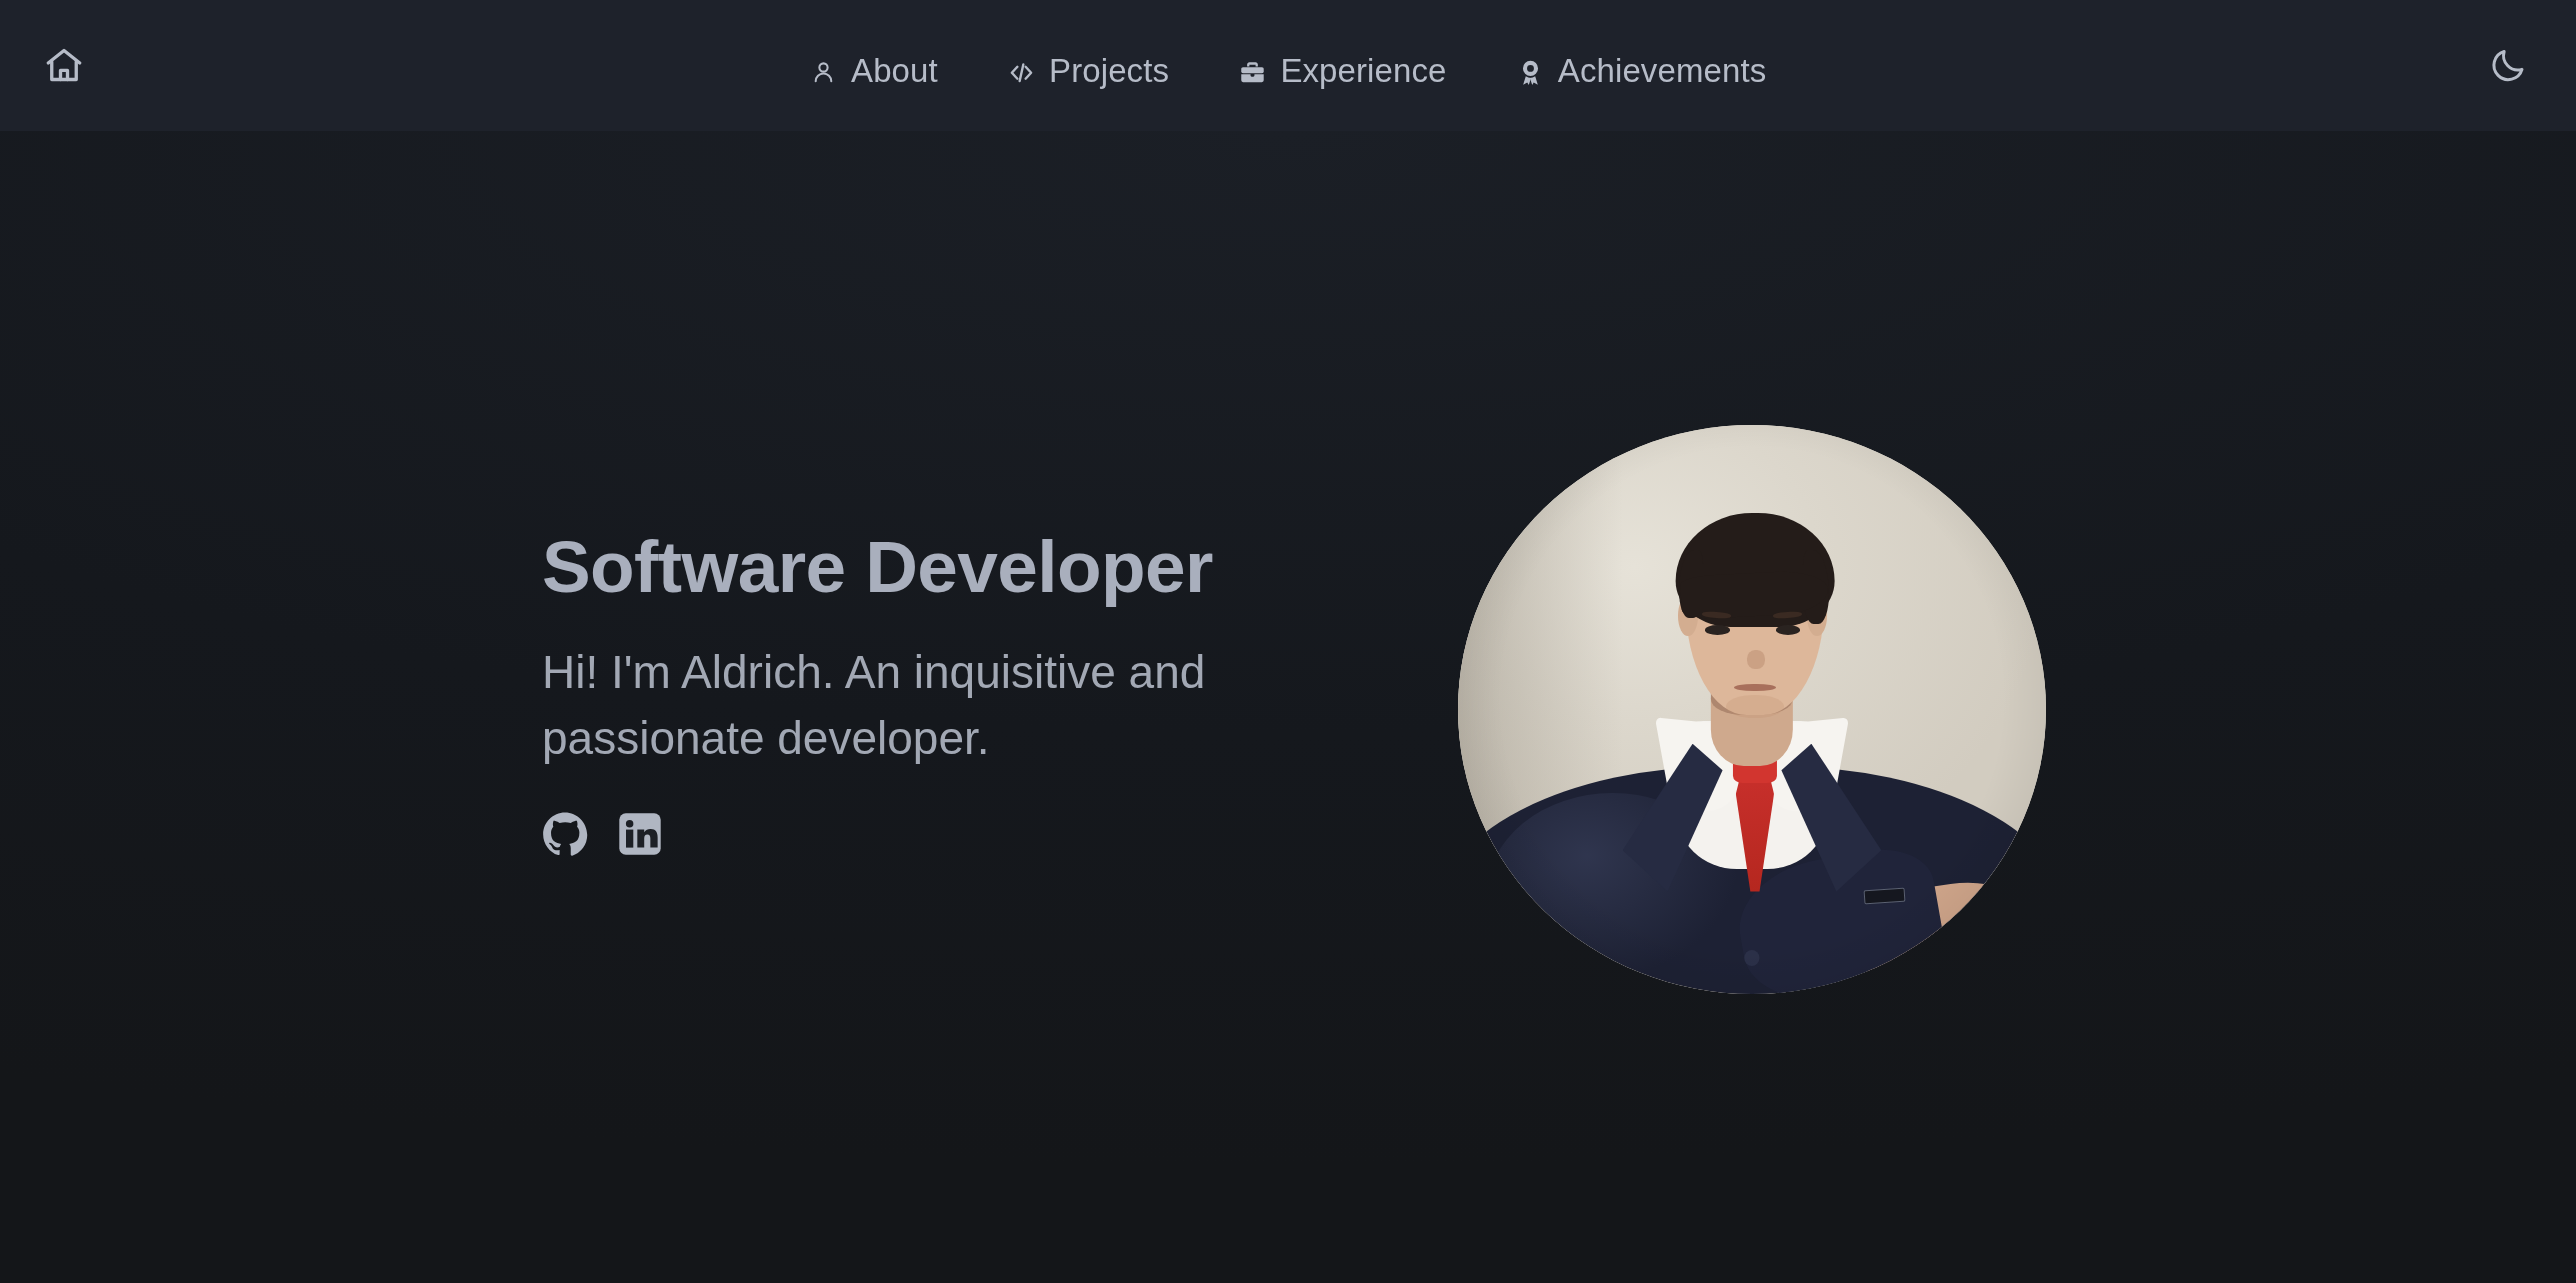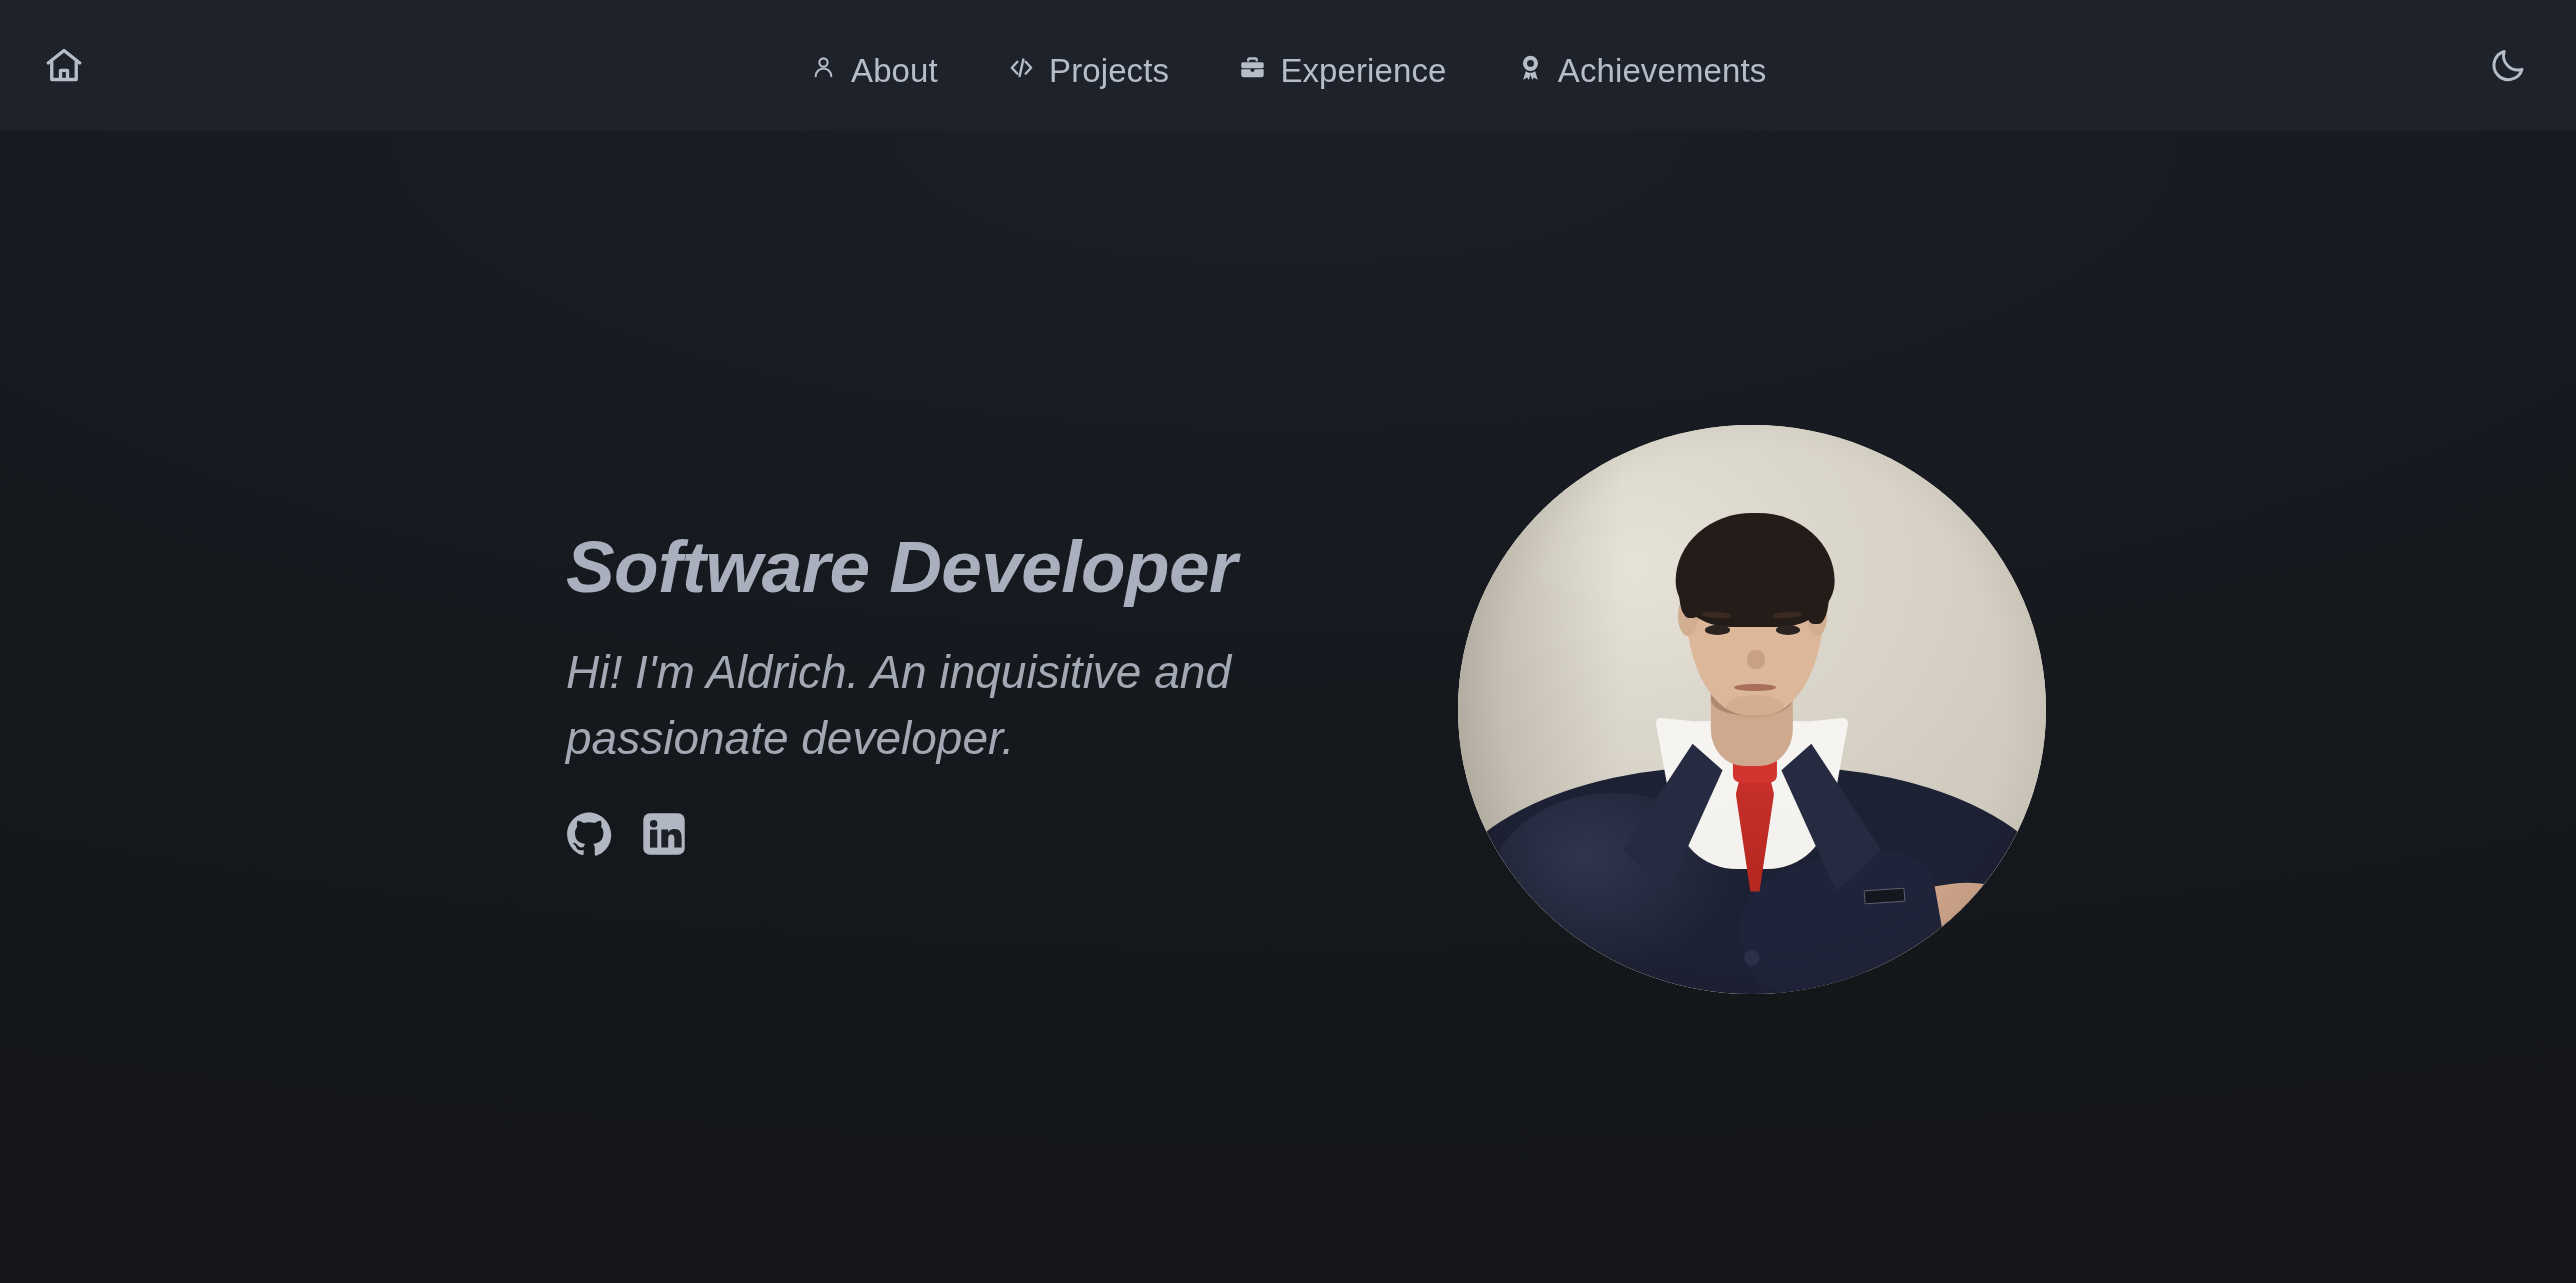--- a/index.html
+++ b/index.html
@@ -50,21 +50,21 @@
     top: 50%;
     transform: translate(-50%, -50%);
     display: flex;
     align-items: center;
     gap: 70px;
     white-space: nowrap;
   }
 
   .nav-link {
     display: flex;
-    align-items: flex-start;
+    align-items: flex-end;
     gap: 13.8px;
     color: #b6bcc8;
     font-size: 33px;
     line-height: 1;
     letter-spacing: 0.1px;
     cursor: pointer;
     text-decoration: none;
     margin-top: 9px;
   }
   .nav-link .nav-ico {
@@ -104,24 +104,23 @@
 
   .hero-inner {
     position: absolute;
     top: 0; left: 0;
     width: 100%;
     height: 100%;
   }
 
   .hero-text {
     position: absolute;
-    left: 566px;
+    left: 542px;
     top: 397px;
     width: 753px;
-    font-style: italic;
   }
 
   .hero-title {
     font-size: 73px;
     font-weight: 700;
     color: #a9afbd;
     letter-spacing: -0.6px;
     line-height: 1.06;
     white-space: nowrap;
   }

